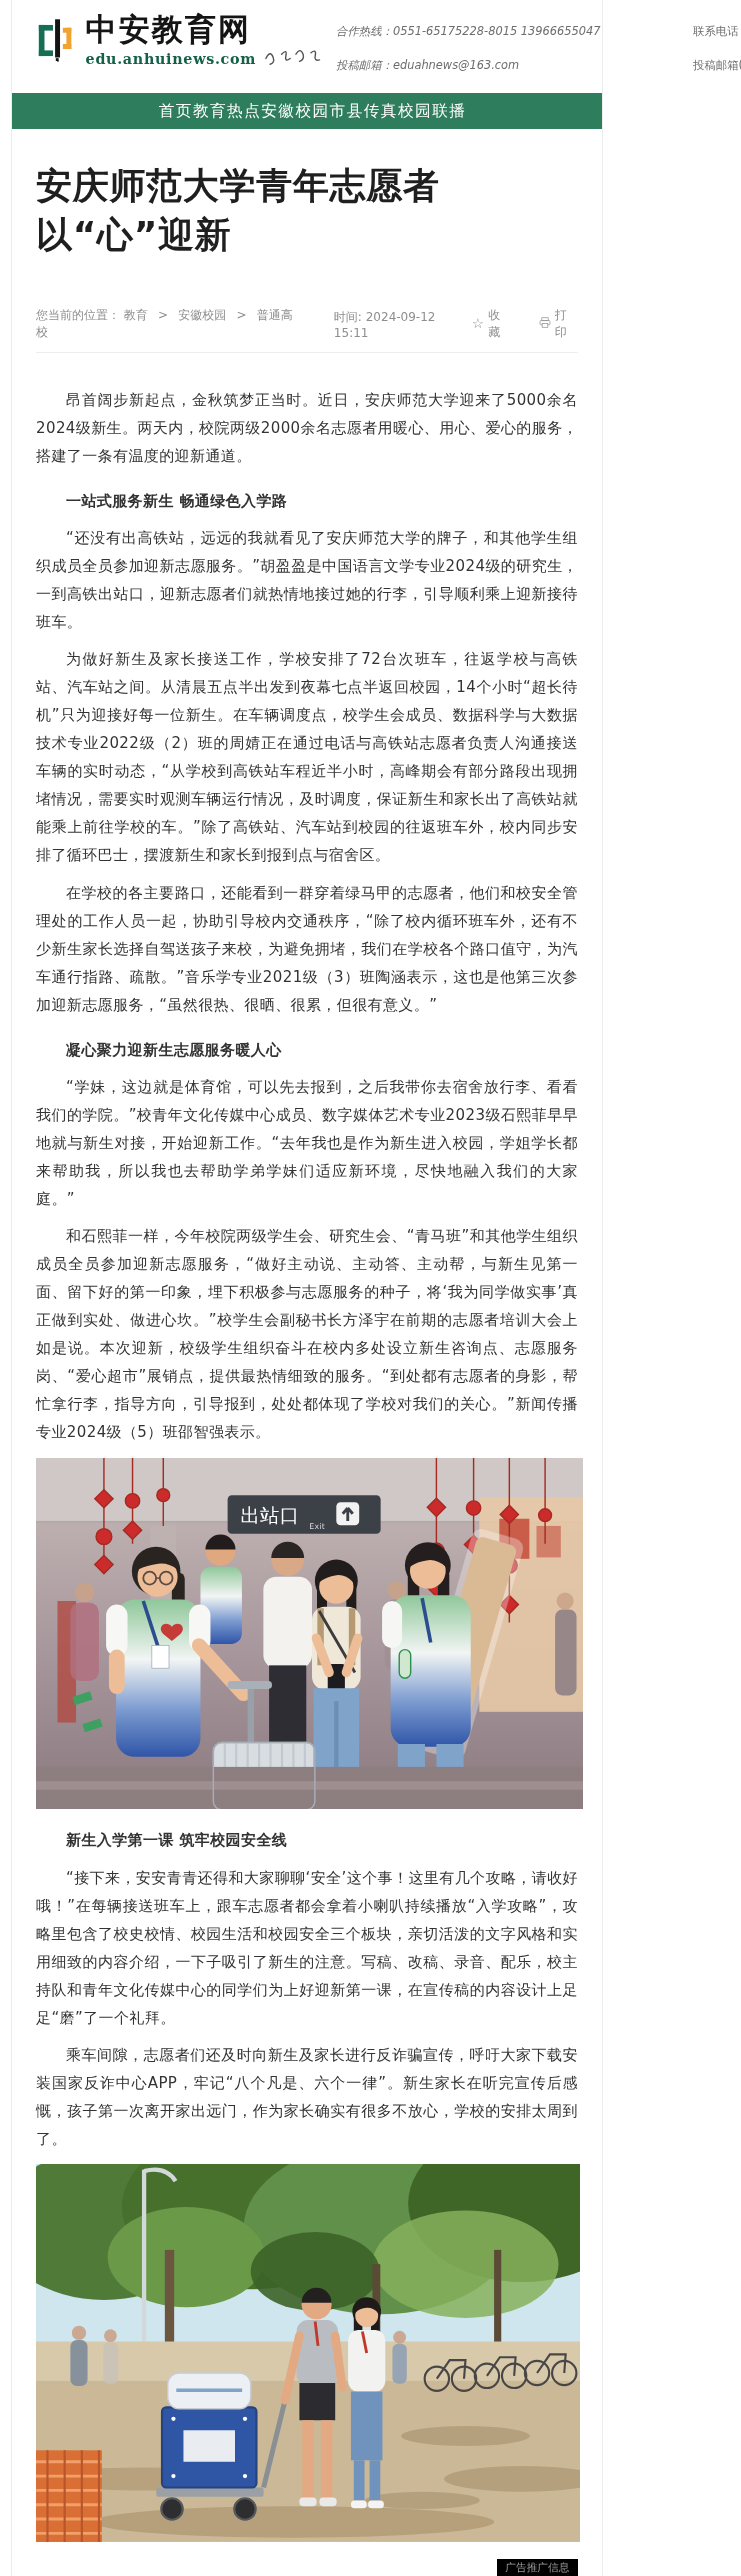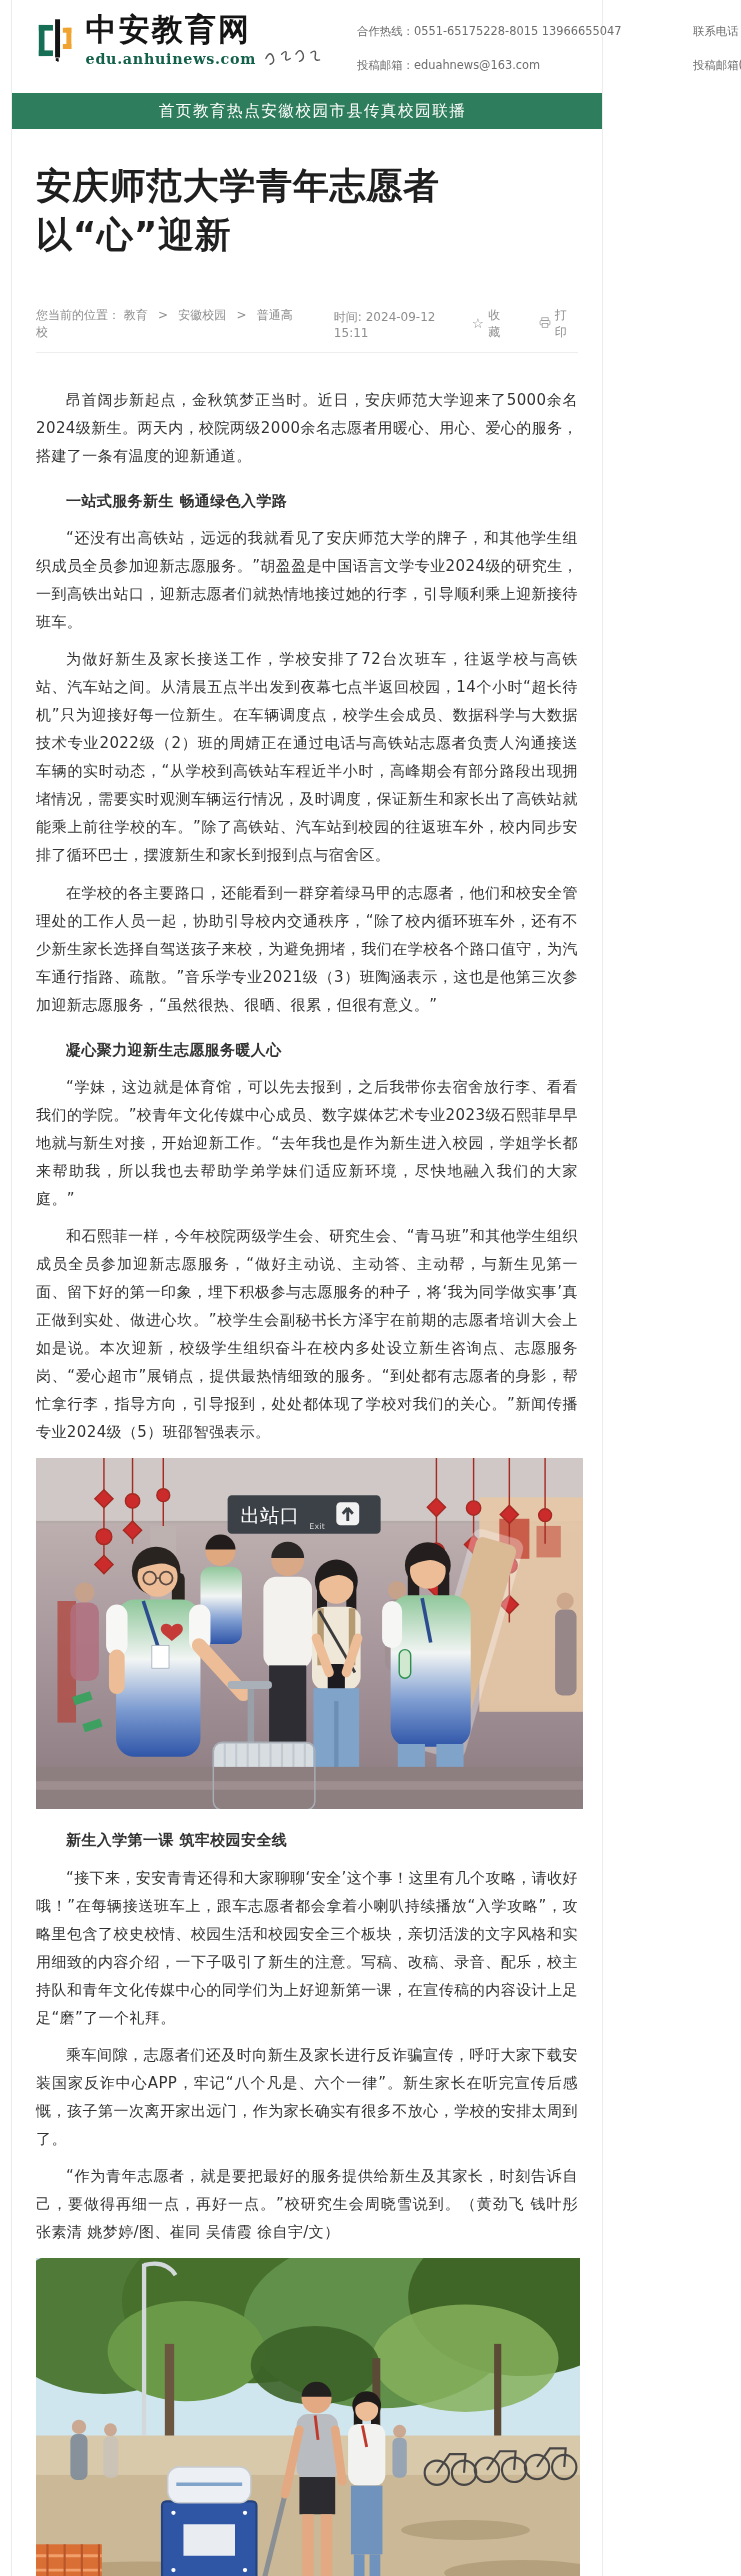--- a/index.html
+++ b/index.html
@@ -11,21 +11,21 @@
   
   .site-header{position:relative;height:93px;}
   .logo-row{display:flex;align-items:flex-start;padding:13px 0 0 24px;}
   .logo-icon{margin-top:5.7px;}
   .logo-text-block{margin-left:8.6px;}
   .site-name{font-family:"DejaVu Serif",serif;font-weight:bold;font-size:31px;
              color:#151515;letter-spacing:2.1px;line-height:1.05;}
   .site-url-row{display:flex;align-items:center;gap:7.2px;margin-top:1.4px;}
   .site-url{font-family:"DejaVu Serif",serif;font-weight:bold;font-size:14.3px;color:#14614a;letter-spacing:0.7px;}
   .contact-col{position:absolute;top:14.3px;font-size:11.4px;color:#6d6d6d;line-height:34px;white-space:nowrap;}
-  .contact-col.c1{left:345px;}
+  .contact-col.c1{left:324px;font-style:italic;}
   .contact-col.c2{left:681px;width:172px;}
 
   
   .main-nav{height:36px;background:#2e7d5c;display:flex;align-items:center;
             justify-content:center;padding:0 52px 0 63px;}
   .nav-item{color:#fff;font-size:15.7px;letter-spacing:1.4px;cursor:pointer;}
 
   
   main{padding:0 24px;}
   .article-title{font-size:36px;font-weight:bold;color:#1f1f1f;margin:33px 0 0;letter-spacing:0.7px;}
@@ -295,21 +295,20 @@
           <rect y="432" width="765" height="60" fill="#8d7e80"></rect>
           <rect y="452" width="765" height="12" fill="#a59496" opacity=".75"></rect>
           <rect x="248" y="398" width="142" height="94" rx="12" fill="none" stroke="#a8aeb6" stroke-width="2"></rect>
         </svg>
       </figure>
 
       <div id="blocks-b">
           <p class="sec-heading">新生入学第一课 筑牢校园安全线</p>
           <p class="para">“接下来，安安青青还得和大家聊聊‘安全’这个事！这里有几个攻略，请收好哦！”在每辆接送班车上，跟车志愿者都会拿着小喇叭持续播放“入学攻略”，攻略里包含了校史校情、校园生活和校园安全三个板块，亲切活泼的文字风格和实用细致的内容介绍，一下子吸引了新生的注意。写稿、改稿、录音、配乐，校主持队和青年文化传媒中心的同学们为上好迎新第一课，在宣传稿的内容设计上足足“磨”了一个礼拜。</p>
           <p class="para">乘车间隙，志愿者们还及时向新生及家长进行反诈骗宣传，呼吁大家下载安装国家反诈中心APP，牢记“八个凡是、六个一律”。新生家长在听完宣传后感慨，孩子第一次离开家出远门，作为家长确实有很多不放心，学校的安排太周到了。</p>
-          <p class="para">“作为青年志愿者，就是要把最好的服务提供给新生及其家长，时刻告诉自己，要做得再细一点，再好一点。”校研究生会周晓雪说到。（黄劲飞 钱叶彤 张素清 姚梦婷/图、崔同 吴倩霞 徐自宇/文）</p>
         </div>
 
       <figure class="photo2">
         <svg viewBox="0 0 760 528">
           <rect width="760" height="528" fill="#cbb897"></rect>
           <rect width="760" height="265" fill="#cfe6ef"></rect>
           <g>
             <ellipse cx="95" cy="85" rx="150" ry="105" fill="#4f7a38"></ellipse>
             <ellipse cx="300" cy="60" rx="180" ry="115" fill="#46702c"></ellipse>
             <ellipse cx="480" cy="90" rx="190" ry="120" fill="#60904a"></ellipse>

